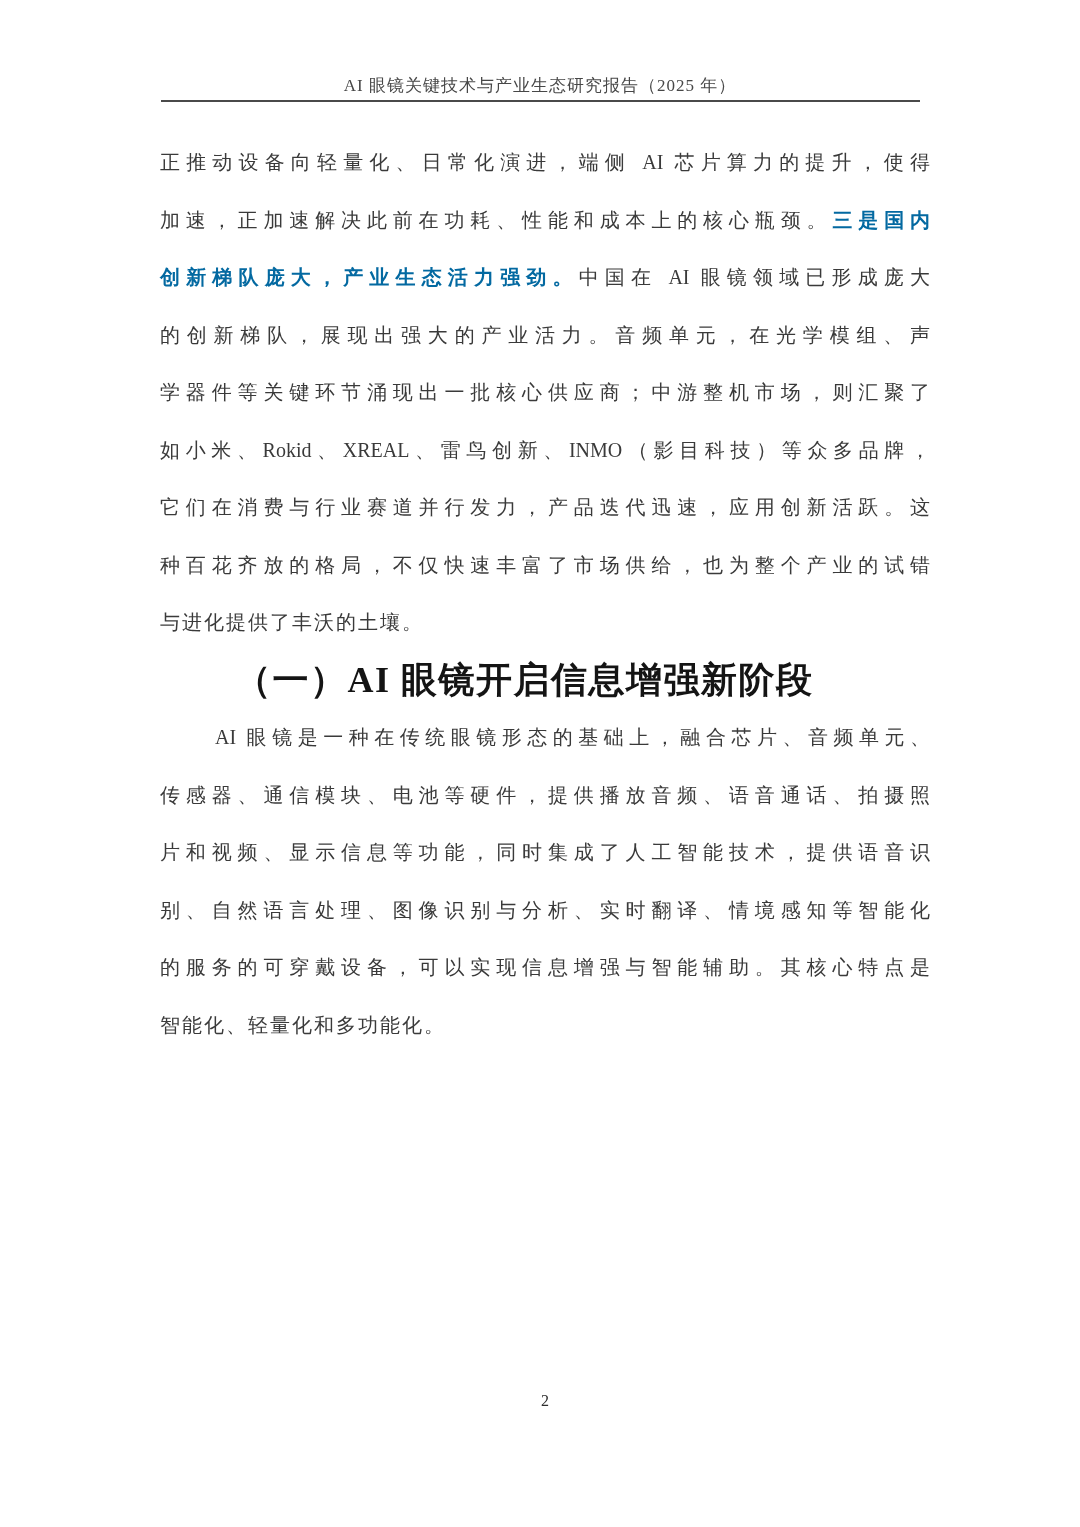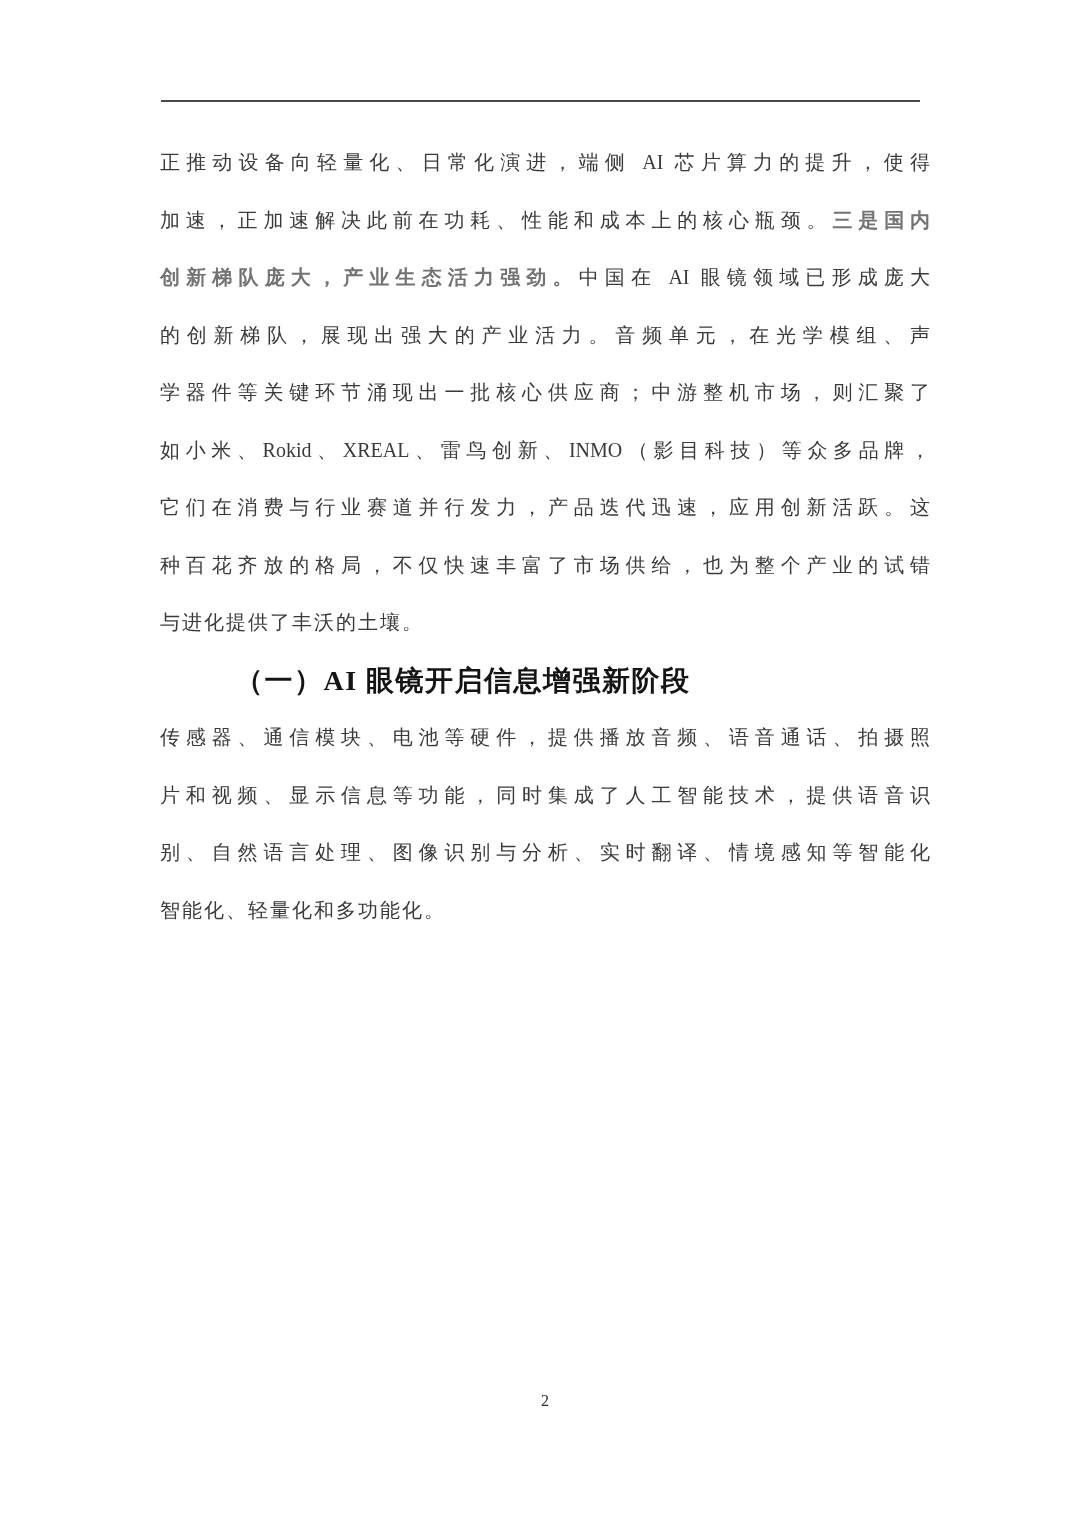--- a/index.html
+++ b/index.html
@@ -58,26 +58,26 @@
     text-align-last: justify;
     -moz-text-align-last: justify;
   }
   .line.lastline {
     text-align: left;
     letter-spacing: 2px;
   }
   .line.indent { text-indent: 55px; }
   .em {
     font-weight: 700;
-    color: #737373;
+    color: #0369a1;
     font-family: "Liberation Sans", "DejaVu Sans", sans-serif;
   }
   .reg { }
   .heading {
-    font-size: 28px;
+    font-size: 36px;
     font-weight: 700;
     color: #141414;
     line-height: 57.5px;
     height: 57.5px;
     padding-left: 75px;
     letter-spacing: 1.5px;
   }
   
   .footer {
     position: absolute;
@@ -88,39 +88,42 @@
   }
   .page-number {
     font-size: 16px;
     color: #2e2e2e;
   }
 </style>
 </head>
 <body>
 
 <div class="page">
+  <div class="header-title">AI 眼镜关键技术与产业生态研究报告（2025 年）</div>
   <div class="header-rule"></div>
 
   <div class="content" id="content">
       <div class="paragraph">
         <div class="line justify"><span class="reg">正推动设备向轻量化、日常化演进，端侧 AI 芯片算力的提升，使得</span></div>
         <div class="line justify"><span class="reg">加速，正加速解决此前在功耗、性能和成本上的核心瓶颈。</span><span class="em">三是国内</span></div>
         <div class="line justify"><span class="em">创新梯队庞大，产业生态活力强劲。</span><span class="reg">中国在 AI 眼镜领域已形成庞大</span></div>
         <div class="line justify"><span class="reg">的创新梯队，展现出强大的产业活力。音频单元，在光学模组、声</span></div>
         <div class="line justify"><span class="reg">学器件等关键环节涌现出一批核心供应商；中游整机市场，则汇聚了</span></div>
         <div class="line justify"><span class="reg">如小米、Rokid、XREAL、雷鸟创新、INMO（影目科技）等众多品牌，</span></div>
         <div class="line justify"><span class="reg">它们在消费与行业赛道并行发力，产品迭代迅速，应用创新活跃。这</span></div>
         <div class="line justify"><span class="reg">种百花齐放的格局，不仅快速丰富了市场供给，也为整个产业的试错</span></div>
         <div class="line lastline"><span class="reg">与进化提供了丰沃的土壤。</span></div>
       </div>
       <div class="heading">（一）AI 眼镜开启信息增强新阶段</div>
       <div class="paragraph">
+        <div class="line justify indent"><span class="reg">AI 眼镜是一种在传统眼镜形态的基础上，融合芯片、音频单元、</span></div>
         <div class="line justify"><span class="reg">传感器、通信模块、电池等硬件，提供播放音频、语音通话、拍摄照</span></div>
         <div class="line justify"><span class="reg">片和视频、显示信息等功能，同时集成了人工智能技术，提供语音识</span></div>
         <div class="line justify"><span class="reg">别、自然语言处理、图像识别与分析、实时翻译、情境感知等智能化</span></div>
+        <div class="line justify"><span class="reg">的服务的可穿戴设备，可以实现信息增强与智能辅助。其核心特点是</span></div>
         <div class="line lastline"><span class="reg">智能化、轻量化和多功能化。</span></div>
       </div>
     </div>
 
   <div class="footer">
     <span class="page-number">2</span>
   </div>
 </div>
 
 </body></html>

